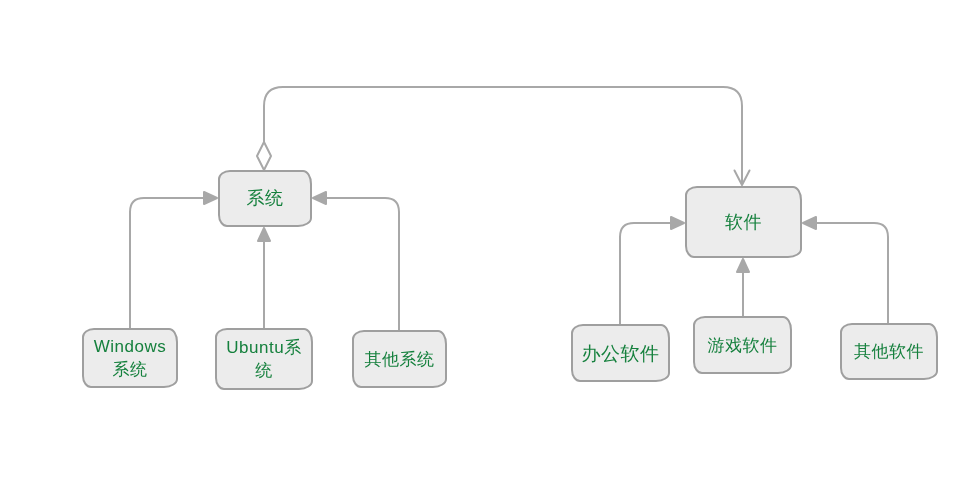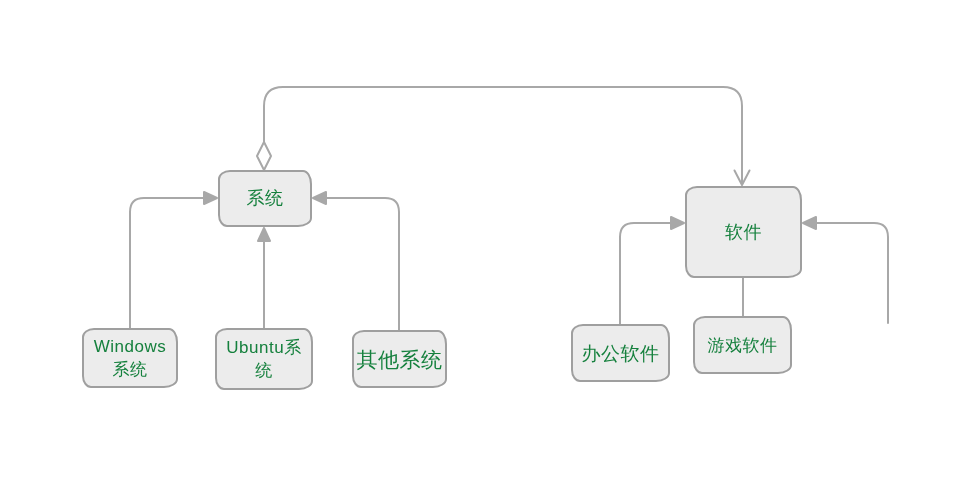--- a/index.html
+++ b/index.html
@@ -38,24 +38,24 @@
     font-size: 18px;
     line-height: 23px;
     letter-spacing: 0.5px;
     cursor: default;
   }
   .node .label-line {
     white-space: nowrap;
   }
   
   .n-system        { left: 218px; top: 170px; width: 94px;  height: 57px; }
-  .n-software      { left: 685px; top: 186px; width: 117px; height: 92px; }
+  .n-software      { left: 685px; top: 186px; width: 117px; height: 72px; }
   .n-windows       { left: 82px;  top: 328px; width: 96px;  height: 60px; font-size: 17px; }
   .n-ubuntu        { left: 215px; top: 328px; width: 98px;  height: 62px; font-size: 17px; }
-  .n-other-system  { left: 352px; top: 330px; width: 95px;  height: 58px; font-size: 21px; }
+  .n-other-system  { left: 352px; top: 330px; width: 95px;  height: 58px; font-size: 17px; }
   .n-office        { left: 571px; top: 324px; width: 99px;  height: 58px; font-size: 19px; }
   .n-game          { left: 693px; top: 316px; width: 99px;  height: 58px; font-size: 17px; }
   .n-other-software{ left: 840px; top: 323px; width: 98px;  height: 57px; font-size: 17px; }
 </style>
 </head>
 <body>
 
 <div class="canvas">
 
   <svg class="edges" viewBox="0 0 974 503" fill="none" stroke="#a8a8a8" stroke-width="2" stroke-linecap="round" stroke-linejoin="round">
@@ -120,14 +120,17 @@
   </div>
 
   <div class="node n-office">
     <div class="label-line">办公软件</div>
   </div>
 
   <div class="node n-game">
     <div class="label-line">游戏软件</div>
   </div>
 
+  <div class="node n-other-software">
+    <div class="label-line">其他软件</div>
+  </div>
 
 </div>
 
 </body></html>

